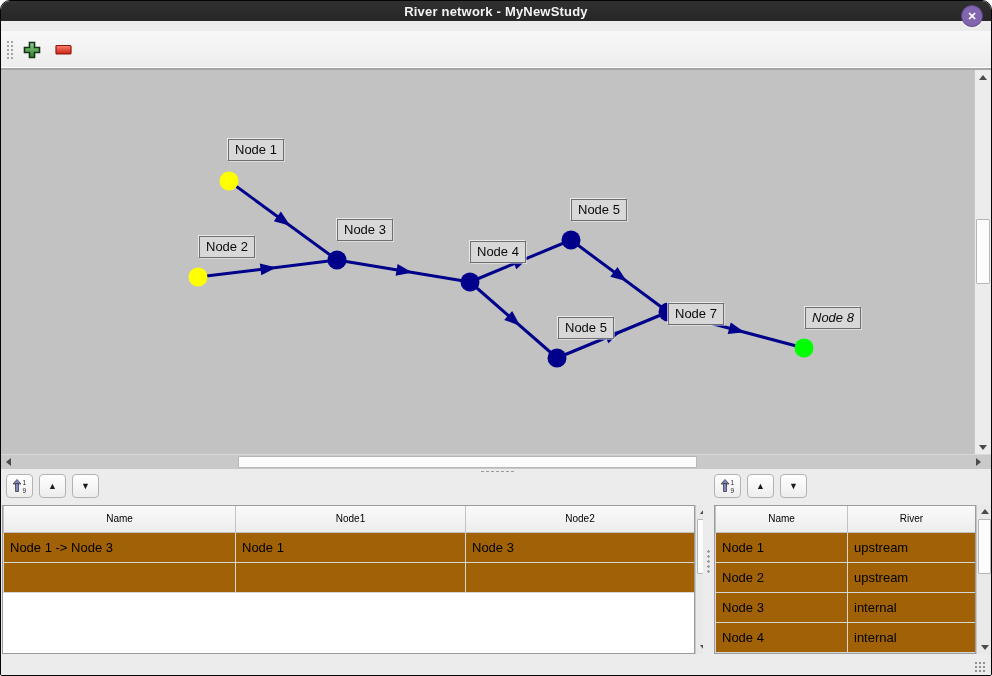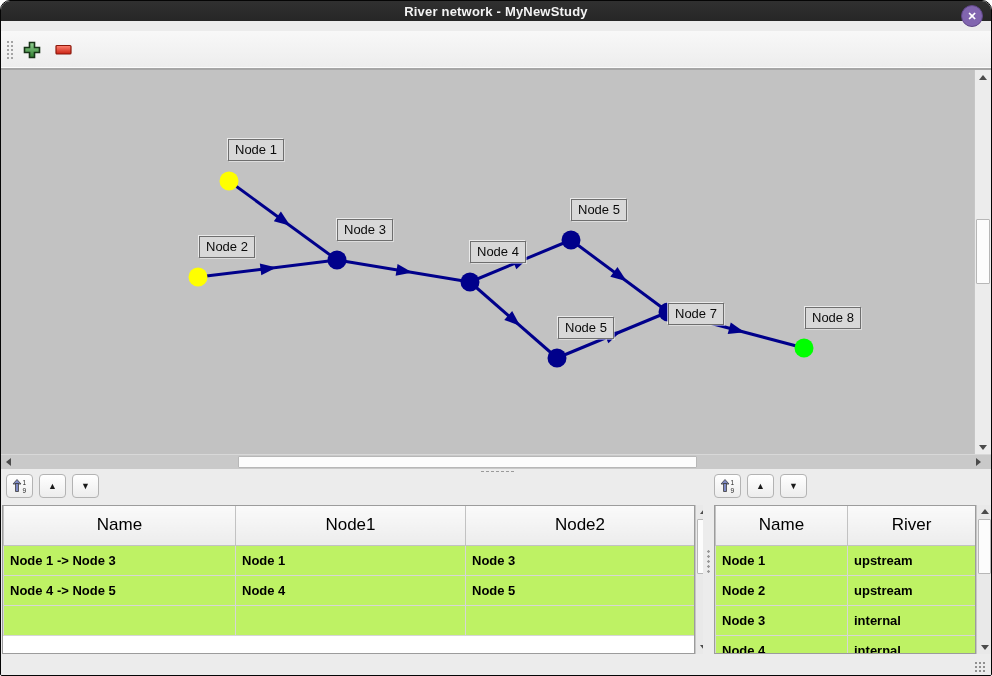--- a/index.html
+++ b/index.html
@@ -93,27 +93,27 @@
     display:flex; align-items:center; justify-content:center;
     font-size:9px; color:#1a1a1a;
   }
 
   
   .table-wrap { position:absolute; top:504px; overflow:hidden; height:149px; background:#fff; border:1px solid #9c9c9c; }
   #left-table-wrap { left:1px; width:693px; }
   #right-table-wrap { left:713px; width:262px; }
   table.data-table { border-collapse:collapse; table-layout:fixed; width:100%; }
   table.data-table th {
-    height:39px; font-size:17px; font-weight:normal; text-align:center;
+    height:26px; font-size:10px; font-weight:normal; text-align:center;
     background:linear-gradient(#fafafa,#ececec);
     border:1px solid #c2c2c2; border-top:none; color:#000;margin-left:23px;
   }
   table.data-table td {
-    height:30px; font-size:13px; color:#000; background:#bef264;
-    border:1px solid #d6d6d6; padding-left:6px; white-space:nowrap; overflow:hidden;font-weight:bold;
+    height:30px; font-size:13px; color:#000; background:#a16207;
+    border:1px solid #d6d6d6; padding-left:6px; white-space:nowrap; overflow:hidden;
   }
   #left-table-scroll { left:694px; top:504px; width:16px; height:149px; background:#e9e9e9; }
   #right-table-scroll { left:975px; top:504px; width:16px; height:149px; background:#e9e9e9; }
 
   
   .statusbar { position:absolute; left:0; top:656px; width:100%; height:19px; background:#ececec; }
   .resize-grip {
     position:absolute; right:4px; bottom:3px; width:13px; height:12px;
     background-image: radial-gradient(#909090 1px, transparent 1.2px); background-size:4px 4px;
   }
@@ -185,21 +185,21 @@
         <circle cx="803" cy="278" r="9.5" fill="#00ff00"></circle>
       </svg>
     <div id="labels-layer">
         <div class="node-label" style="left: 227px; top: 69px;">Node 1</div>
         <div class="node-label" style="left: 198px; top: 166px;">Node 2</div>
         <div class="node-label" style="left: 336px; top: 149px;">Node 3</div>
         <div class="node-label" style="left: 469px; top: 171px;">Node 4</div>
         <div class="node-label" style="left: 570px; top: 129px;">Node 5</div>
         <div class="node-label" style="left: 557px; top: 247px;">Node 5</div>
         <div class="node-label" style="left: 667px; top: 201px; margin-top: 32px;">Node 7</div>
-        <div class="node-label" style="left: 804px; top: 237px;">Node 8</div>
+        <div class="node-label" style="left: 804px; top: 237px; font-style: italic;">Node 8</div>
       </div>
   </div>
 
   <div class="scrollbar vert" id="canvas-vscroll">
     <div class="sb-btn" style="left:0;top:0;width:16px;height:14px;">
         <span class="tri tri-up"></span>
       </div>
     <div class="sb-thumb" style="left:1px;top:149px;width:14px;height:65px;"></div>
     <div class="sb-btn" style="left:0;bottom:0;width:16px;height:14px;">
         <span class="tri tri-down"></span>
@@ -268,25 +268,20 @@
             <th>Node2</th>
           </tr>
         </thead>
         <tbody>
           <tr>
             <td>Node 1 -&gt; Node 3</td>
             <td>Node 1</td>
             <td>Node 3</td>
           </tr>
           <tr>
-            <td>Node 4 -&gt; Node 5</td>
-            <td>Node 4</td>
-            <td>Node 5</td>
-          </tr>
-          <tr>
             <td></td>
             <td></td>
             <td></td>
           </tr>
         </tbody>
       </table>
     </div>
   <div class="scrollbar vert" id="left-table-scroll">
     <div class="sb-btn" style="left:0;top:0;width:15px;height:13px;">
         <span class="tri tri-up"></span>

